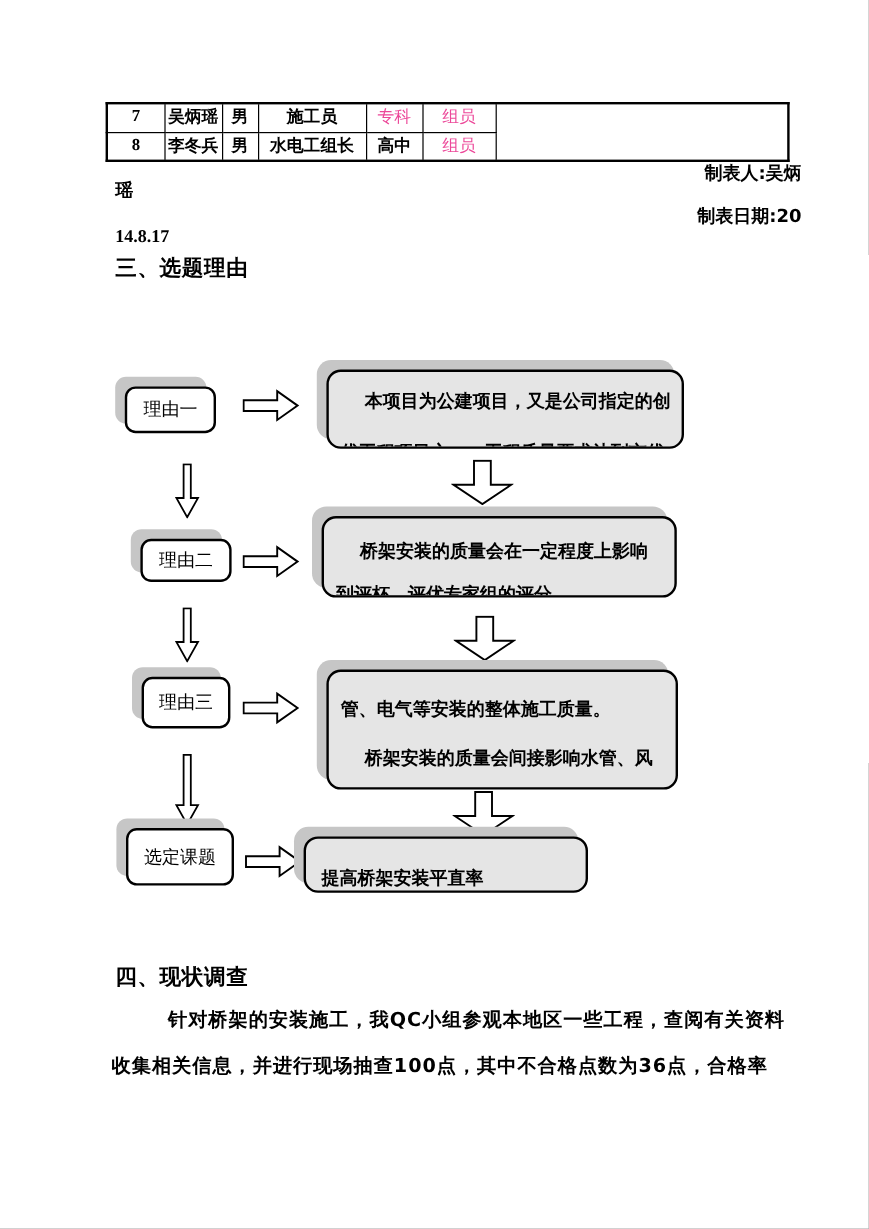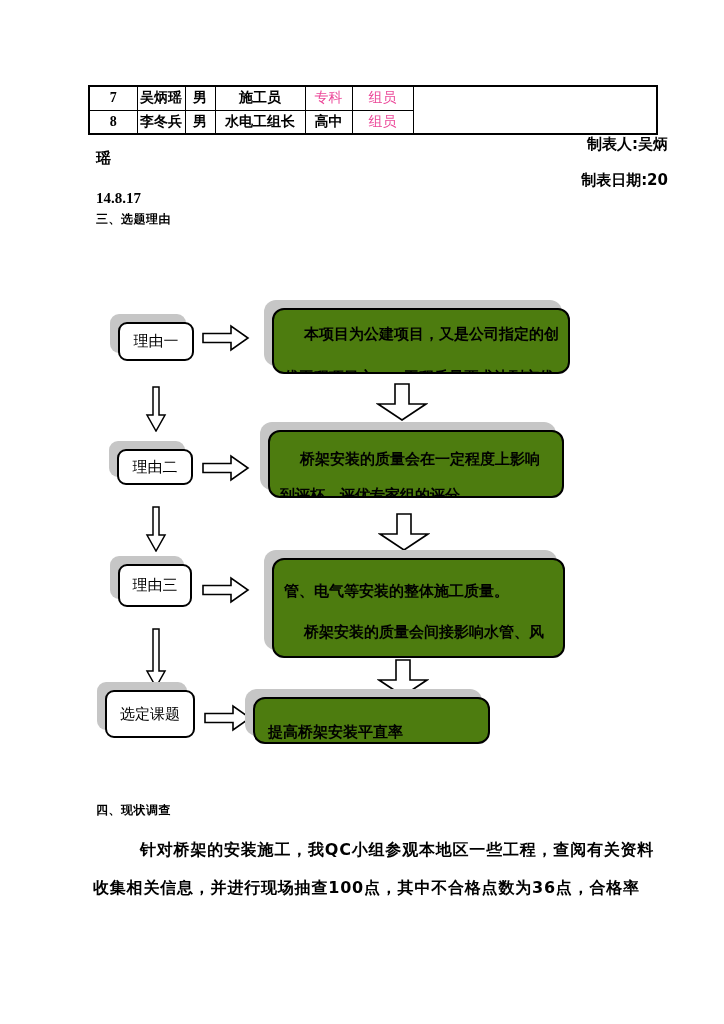--- a/index.html
+++ b/index.html
@@ -32,39 +32,39 @@
     overflow: hidden;
     white-space: nowrap;
     font-weight: 600;
     padding: 0 1px;
   }
   .member-table td.light { font-weight: 400; color: #ec4899; }
   .serif { font-family: "Liberation Serif", "DejaVu Serif", serif; font-weight: 400; }
 
   
   .byline { font-size: 15px; font-weight: 600; white-space: nowrap; }
-  .heading { font-size: 12px; font-weight: 700; white-space: nowrap; letter-spacing: 0.5px; }
+  .heading { font-size: 18px; font-weight: 700; white-space: nowrap; letter-spacing: 0.5px; }
 
   
   .flow-node {
     border: 2px solid #000;
     border-radius: 9px;
     background: #fff;
     box-shadow: -8px -8px 0 0 #c6c6c6;
     display: flex;
     align-items: center;
     justify-content: center;
     font-size: 15px;
     font-weight: 500;
     white-space: nowrap;
   }
   .flow-box {
     border: 2px solid #000;
     border-radius: 12px;
-    background: #4d7c0f;
+    background: #e5e5e5;
     box-shadow: -8px -8px 0 0 #c6c6c6;
     overflow: hidden;
     font-size: 15px;
     font-weight: 600;
   }
   .flow-box .ln { white-space: nowrap; overflow: hidden; }
   .flow-box .indent { padding-left: 2em; }
   .arrow-svg { display: block; }
 
   
@@ -113,21 +113,21 @@
     </table>
   </div>
 
   <div class="abs byline" style="top:135px; right:56px;">制表人:吴炳</div>
   <div class="abs byline" style="left:96px; top:149px;">瑶</div>
   <div class="abs byline" style="top:171px; right:56px;">制表日期:20</div>
   <div class="abs byline serif" style="left:96px; top:190px;">14.8.17</div>
 
   <div class="abs heading" style="left:96px; top:211px;">三、选题理由</div>
 
-  <div class="abs flow-node" style="left:118px; top:322px; width:76px; height:39px;">
+  <div class="abs flow-node" style="left:104px; top:322px; width:76px; height:39px;">
     <span>理由一</span>
   </div>
   <svg class="abs arrow-svg" style="left:202px; top:324px;" width="48" height="28" viewBox="0 0 48 28">
     <polygon points="1,9.5 29,9.5 29,2 46,14 29,26 29,18.5 1,18.5" fill="#fff" stroke="#000" stroke-width="1.6"></polygon>
   </svg>
   <div class="abs flow-box" style="left:272px; top:308px; width:298px; height:66px;">
     <div class="ln indent" style="padding-top:13px; line-height:22px; padding-right:8px;">本项目为公建项目，又是公司指定的创</div>
     <div class="ln" style="padding-top:23px; padding-left:10px;">优工程项目之一，工程质量要求达到市优</div>
   </div>
 

